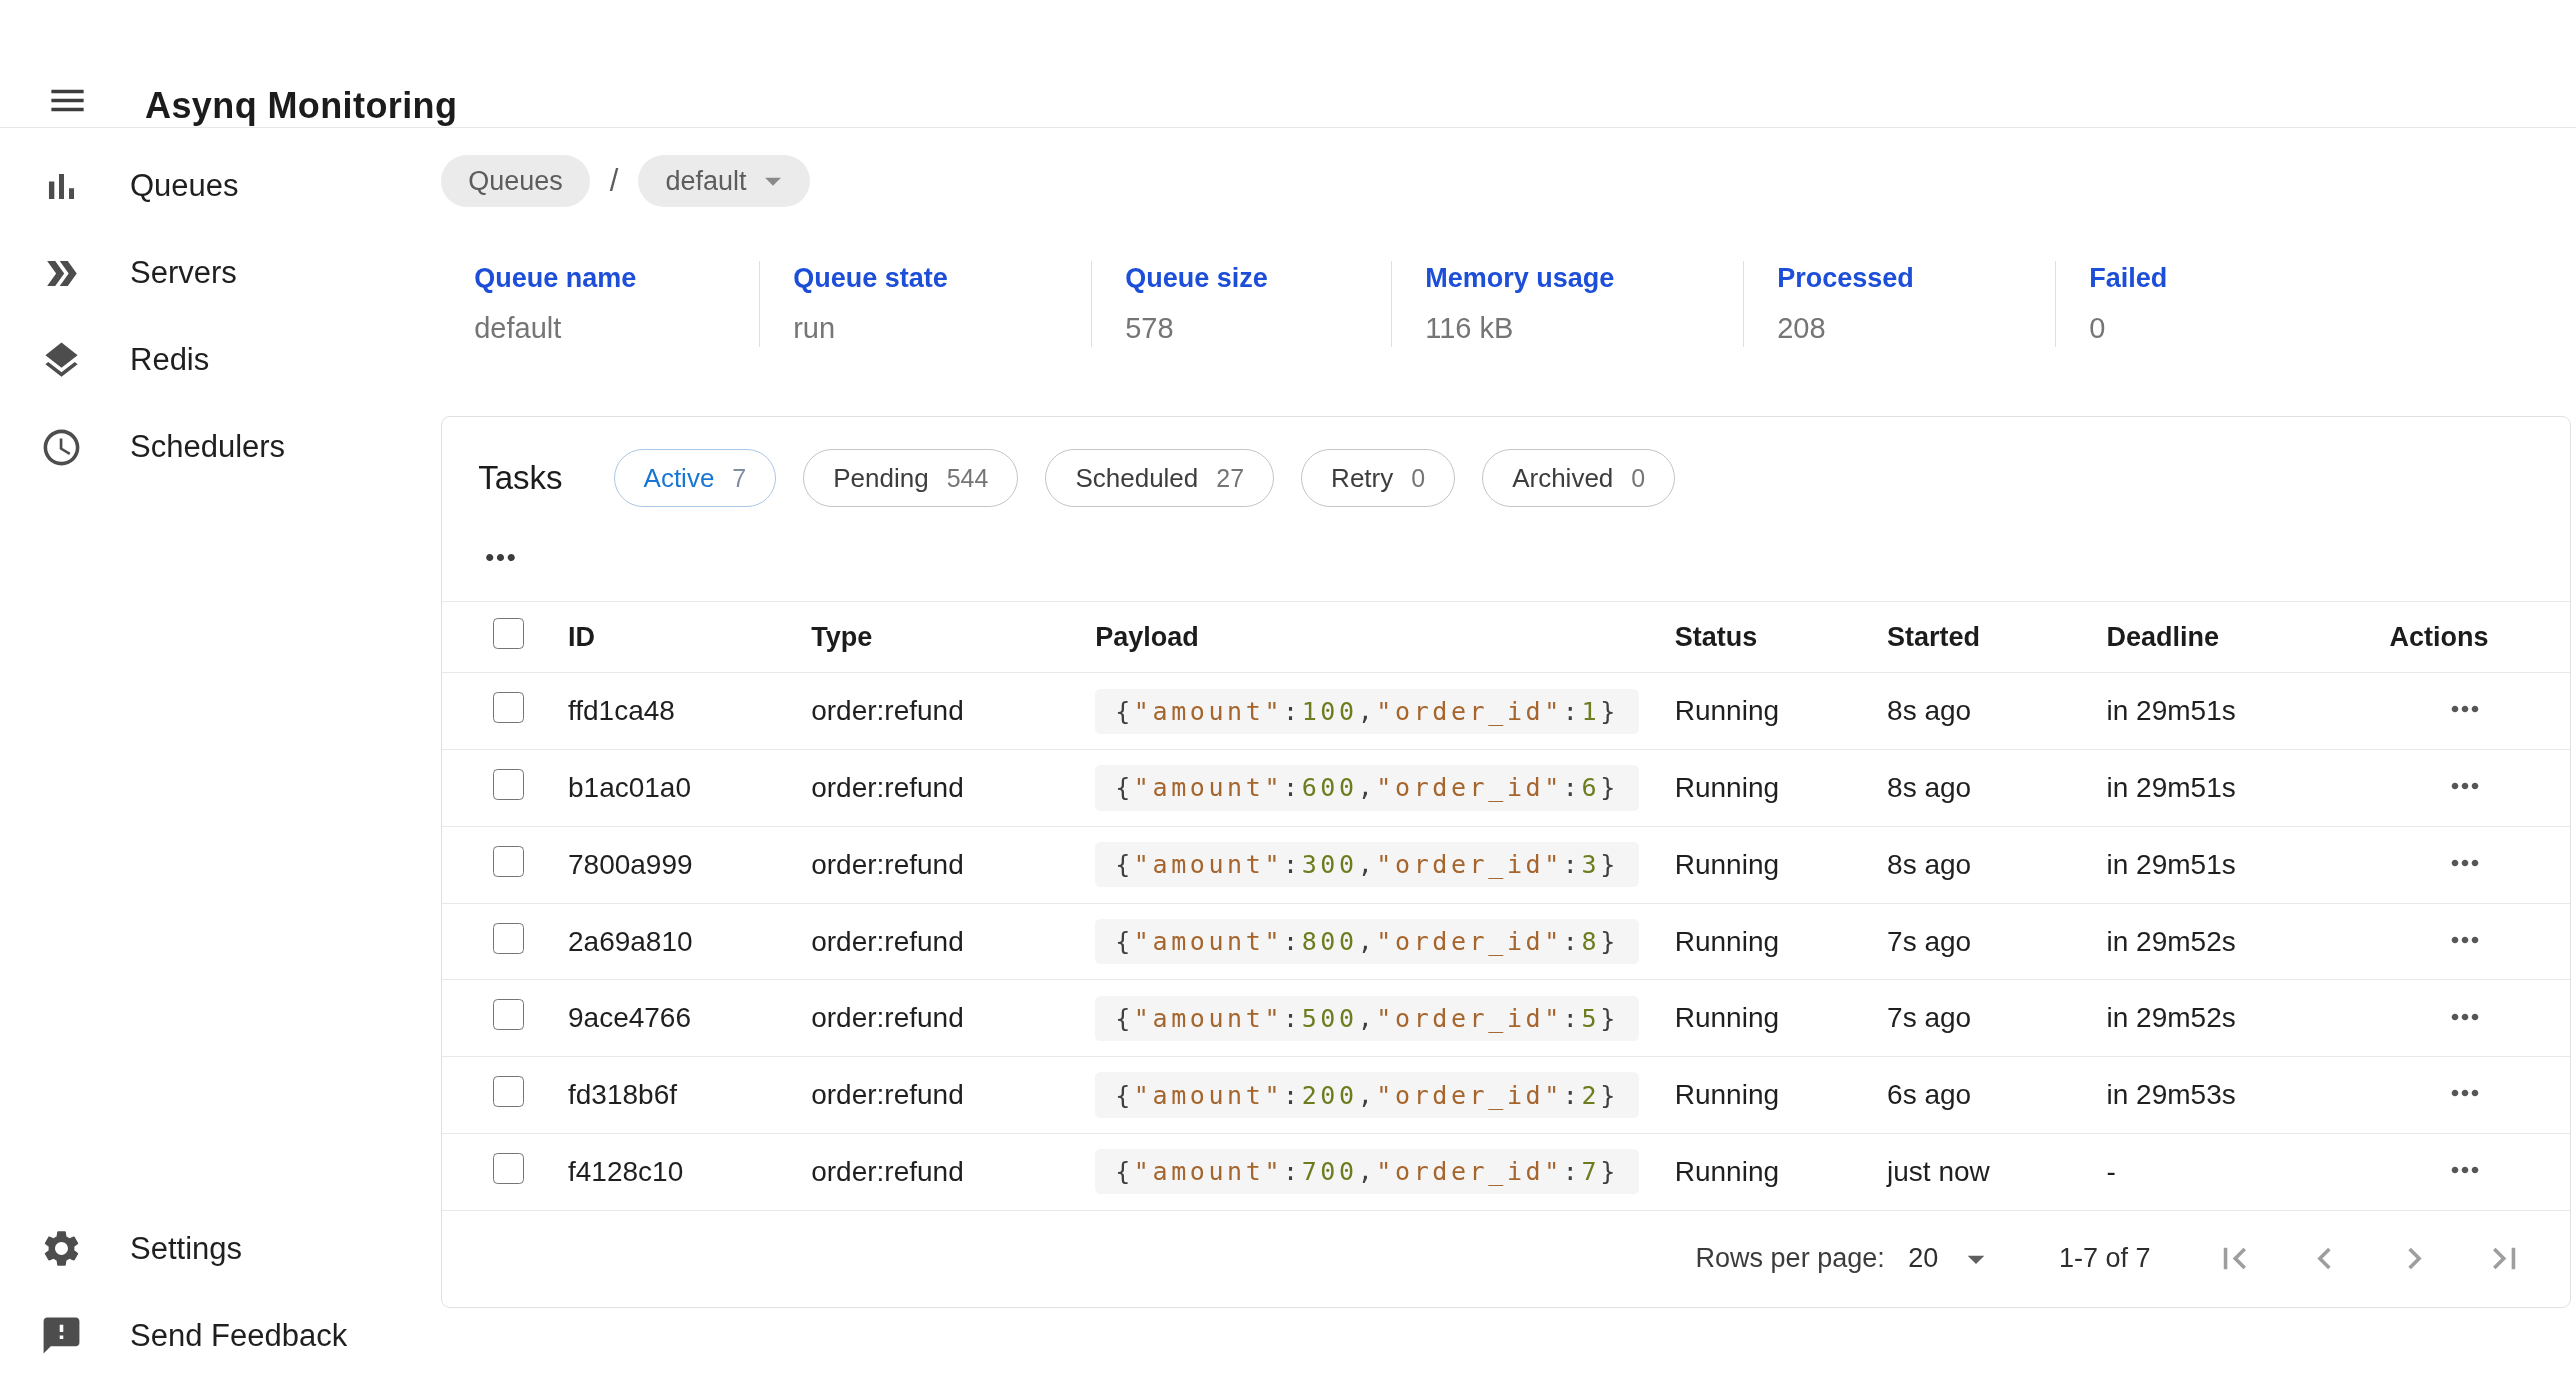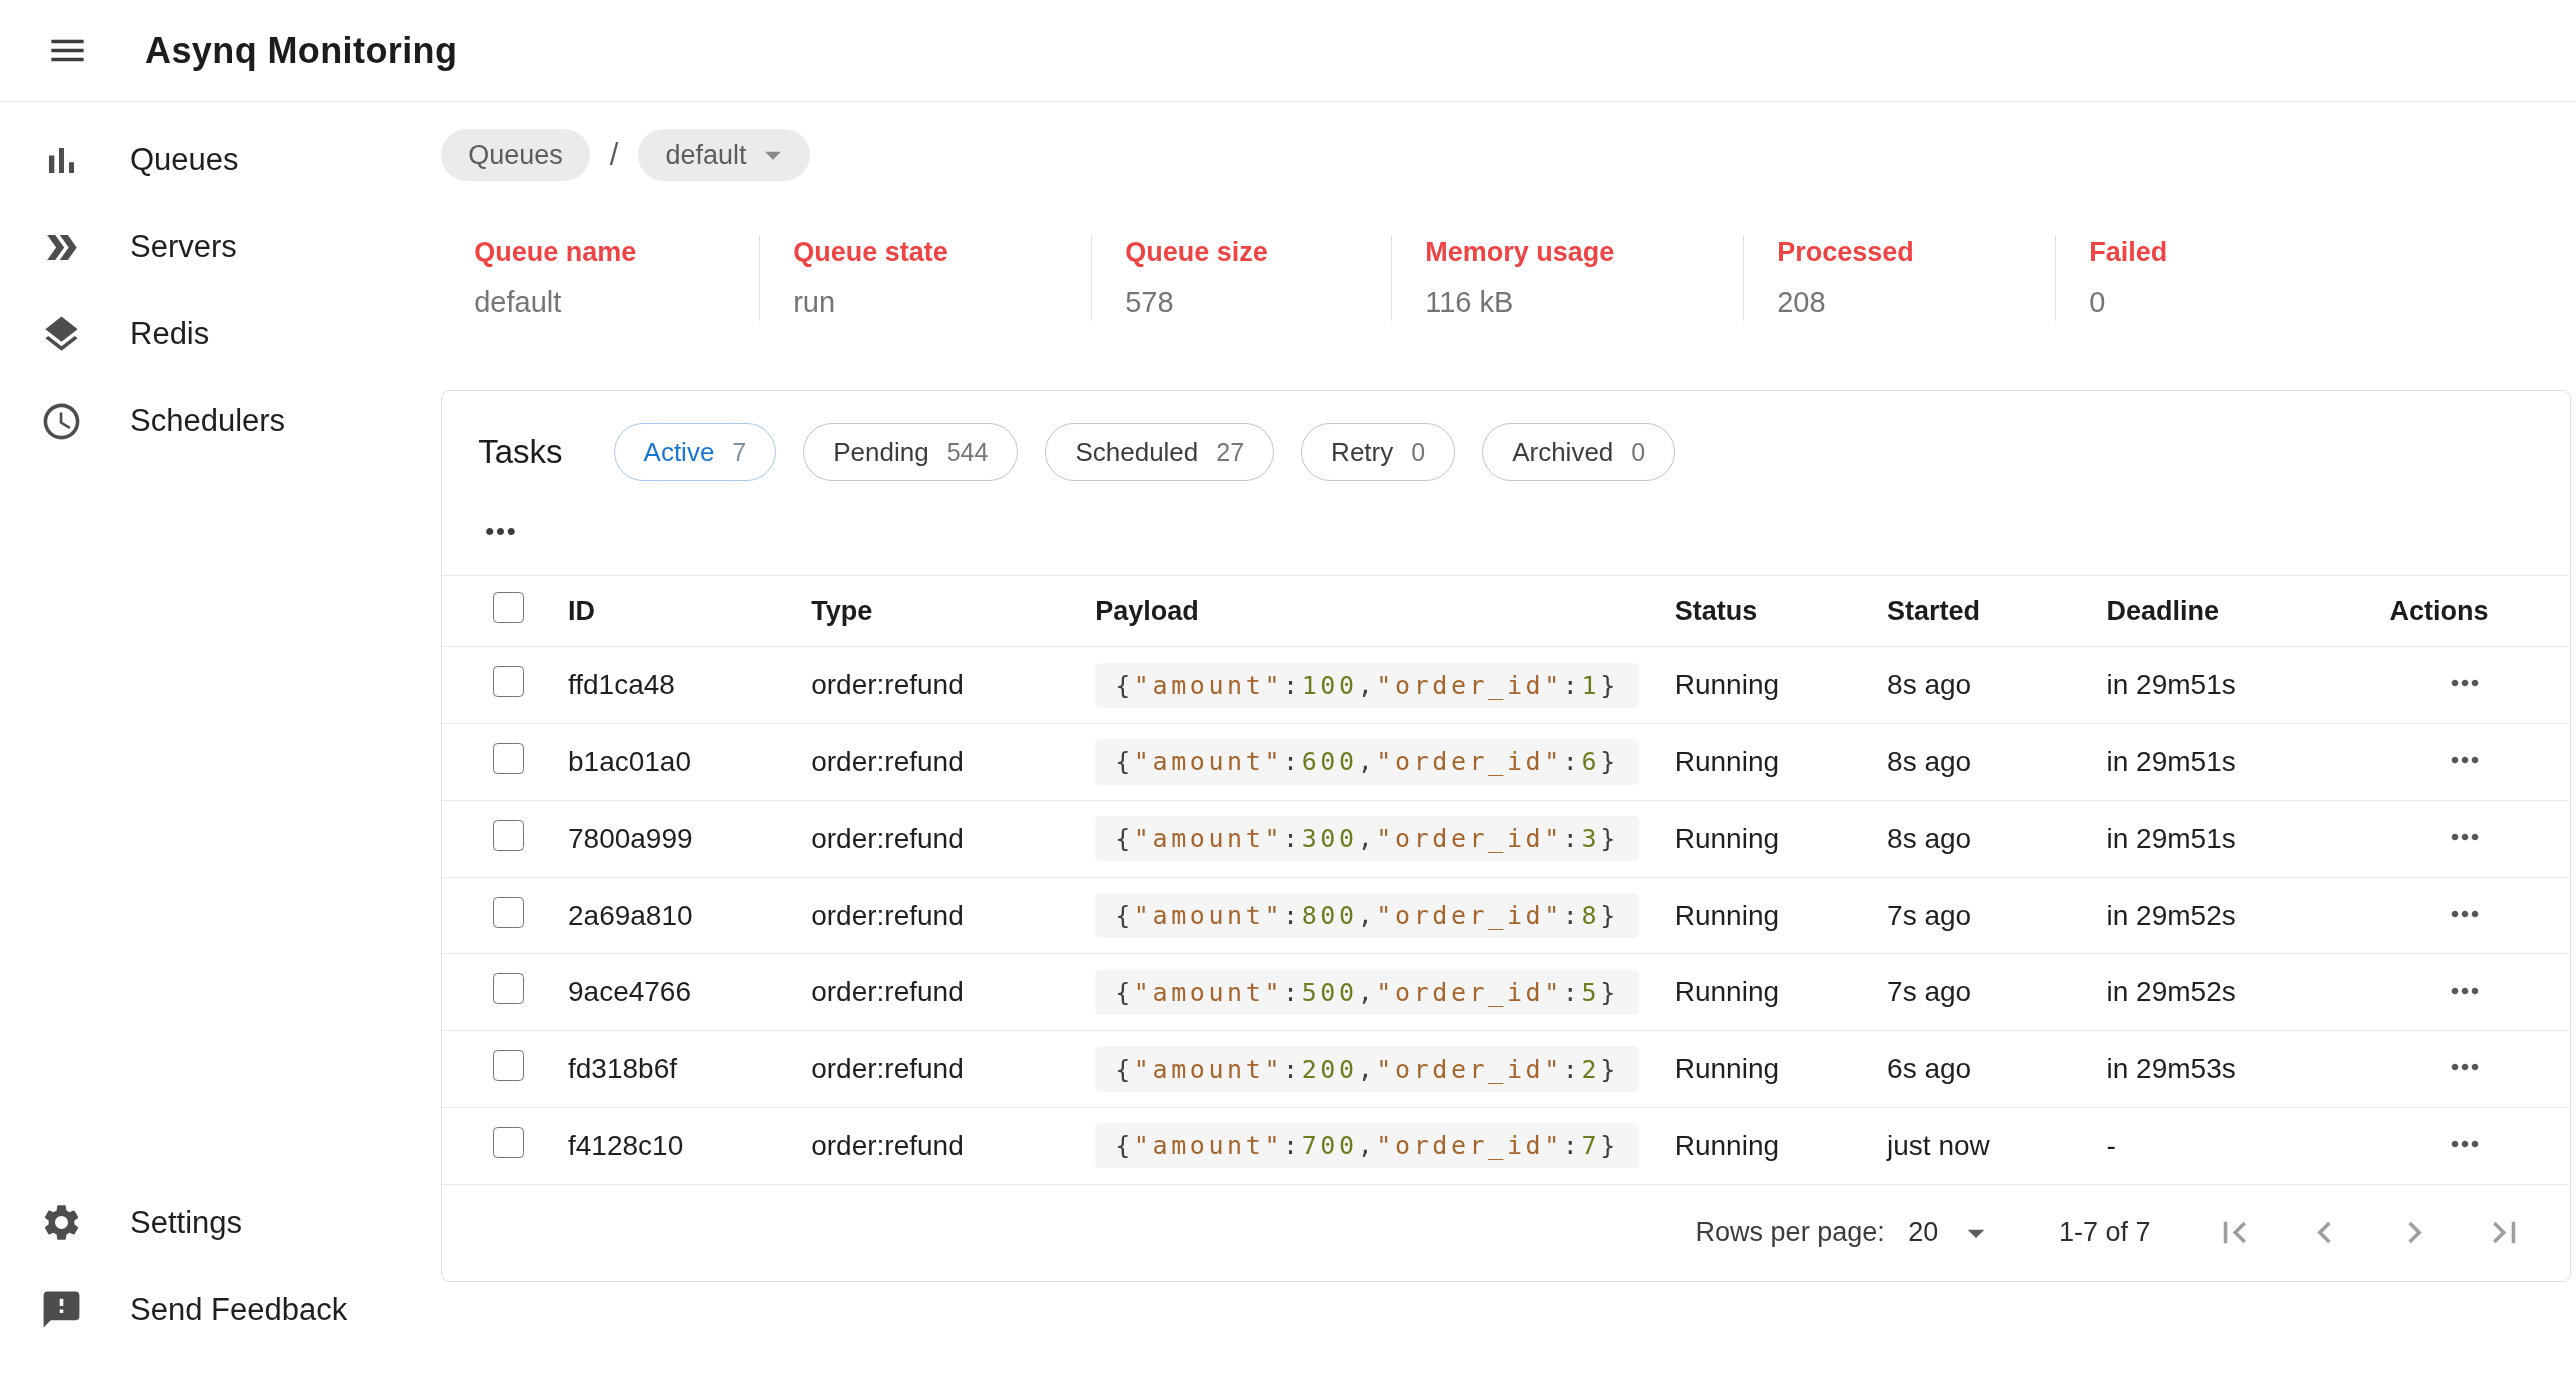--- a/index.html
+++ b/index.html
@@ -1,21 +1,21 @@
 <!DOCTYPE html>
 <html style="--accent: #1976d2; --active-chip-border: #a9c7e7; --json-key: #a5652c; --json-number: #6b7d1f; --payload-bg: #f5f5f5;font-size:14.5px"><head>
 <meta charset="utf-8">
 <style>
   * { margin:0; padding:0; box-sizing:border-box; }
   html, body { width:2576px; height:1389px; overflow:hidden; }
   body { font-family:"Liberation Sans","DejaVu Sans",sans-serif; background:#ffffff; color:#1f1f1f; }
   button { font-family:inherit; background:none; border:none; cursor:pointer; }
 
   
-  .topbar { height:102px; display:flex; align-items:center; padding:0 40px; gap:51px; border-bottom:0.9px solid #e7e7e7; }
+  .topbar { height:128px; display:flex; align-items:flex-end; padding:0 40px; gap:51px; border-bottom:0.9px solid #e7e7e7; }
   .hamburger { width:54px; height:54px; display:flex; align-items:center; justify-content:center; color:#3c3c3c; }
   .app-title { font-size:36px; font-weight:700; letter-spacing:0.4px; color:#1c1c1c; }
 
   
   .layout { display:flex; height:1280px; }
   .sidebar { width:434px; flex:0 0 434px; display:flex; flex-direction:column; padding-top:14.5px; padding-bottom:29px; }
   .nav-item { height:87px; display:flex; align-items:center; padding:0 22px 0 40px; gap:47px; color:#4d4d4d; cursor:pointer; }
   .nav-label { font-size:31px; color:#1f1f1f; }
   .sidebar-footer { margin-top:auto; }
 
@@ -28,21 +28,21 @@
   .crumb-sep { color:#5d5d5d; font-size:31px; }
 
   
   .stats { display:flex; margin-top:54px; }
   .stat { padding:1.8px 14.5px 1.8px 33px; }
   .stat + .stat { border-left:0.9px solid #e0e0e0; }
   .stat:nth-child(1){ width:318px; } .stat:nth-child(2){ width:332px; }
   .stat:nth-child(3){ width:300px; } .stat:nth-child(4){ width:352px; }
   .stat:nth-child(5){ width:312px; } .stat:nth-child(6){ width:230px; }
   .stat:nth-child(7){ flex:1; }
-  .stat-label { font-size:27px; font-weight:700; color:#ef4444; line-height:31px; }
+  .stat-label { font-size:27px; font-weight:700; color:#1d4ed8; line-height:31px; }
   .stat-value { font-size:29px; color:#757575; margin-top:18px; line-height:33px; }
 
   
   .card { margin-top:69px; border:0.9px solid #e0e0e0; border-radius:9px; background:#fff; }
   .card-head { display:flex; align-items:center; gap:51px; padding:14.5px 33px 0 36px; margin-top:18px; }
   .card-title { font-size:33px; font-weight:400; color:#1c1c1c; }
   .chips { display:flex; gap:27px; }
   .chip { display:inline-flex; align-items:center; gap:18px; height:58px; padding:0 29px; border:0.9px solid #c4c4c4; border-radius:29px; background:#fff; font-size:26px; color:#3d3d3d;text-align:center; }
   .chip-count { color:#757575; font-size:25px; }
   .chip.selected { border-color:var(--active-chip-border,#a9c7e7); color:var(--accent,#1976d2); }

